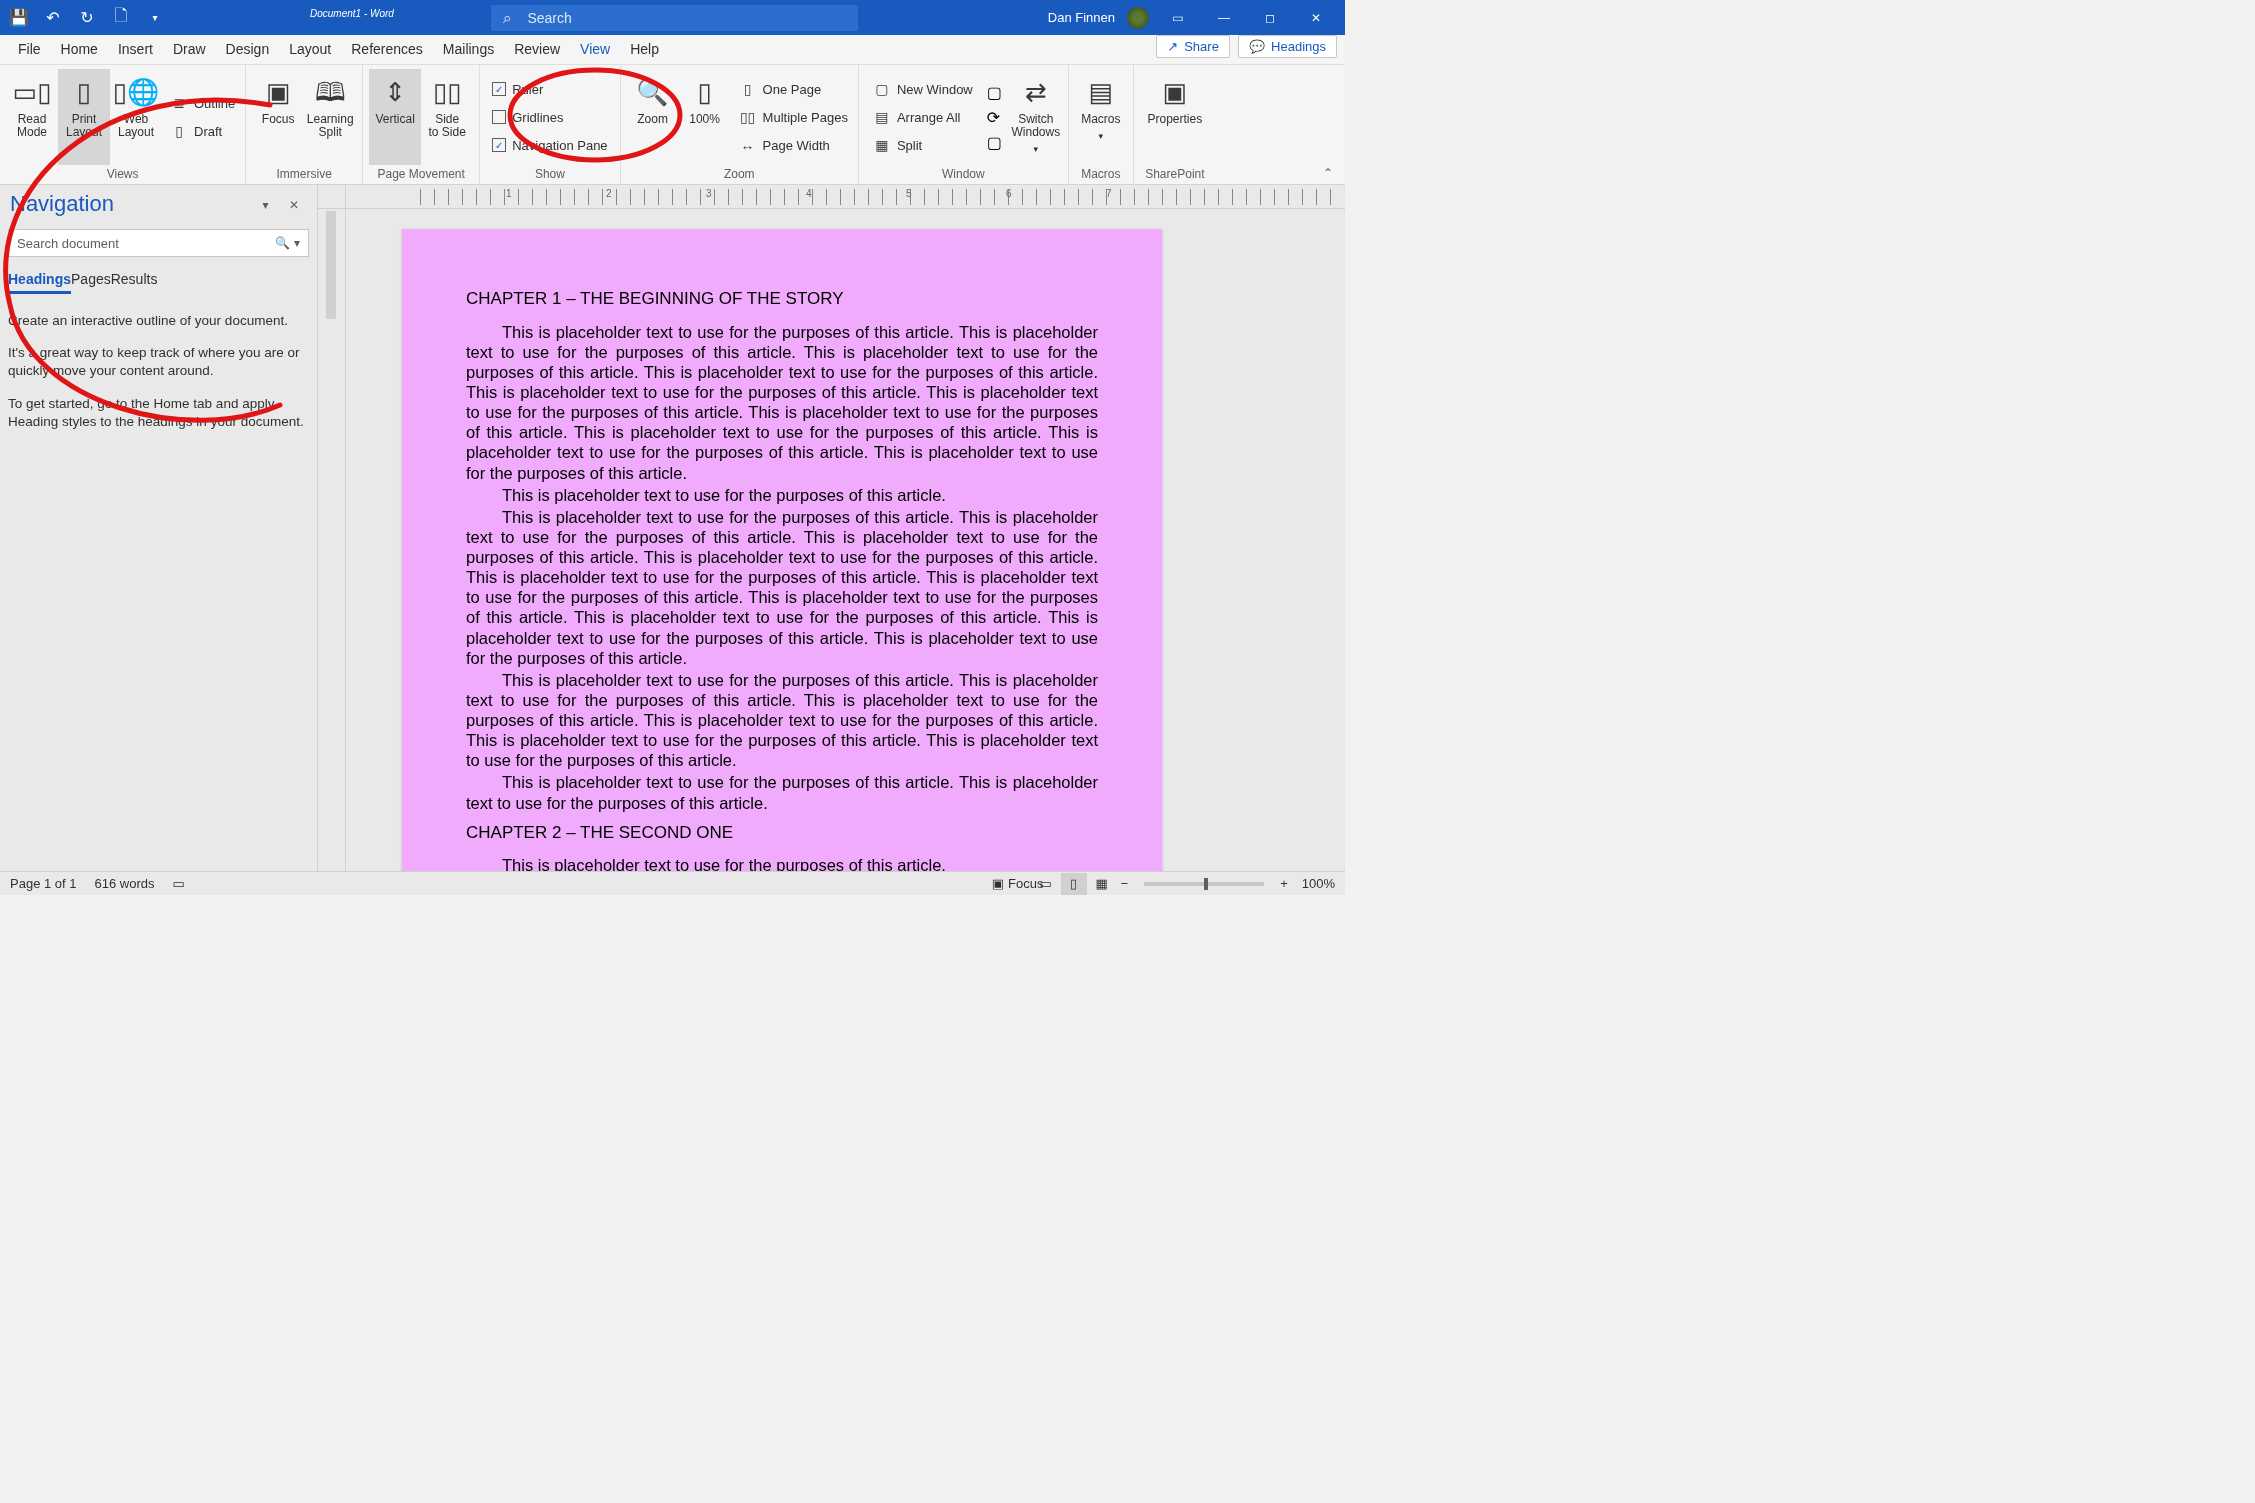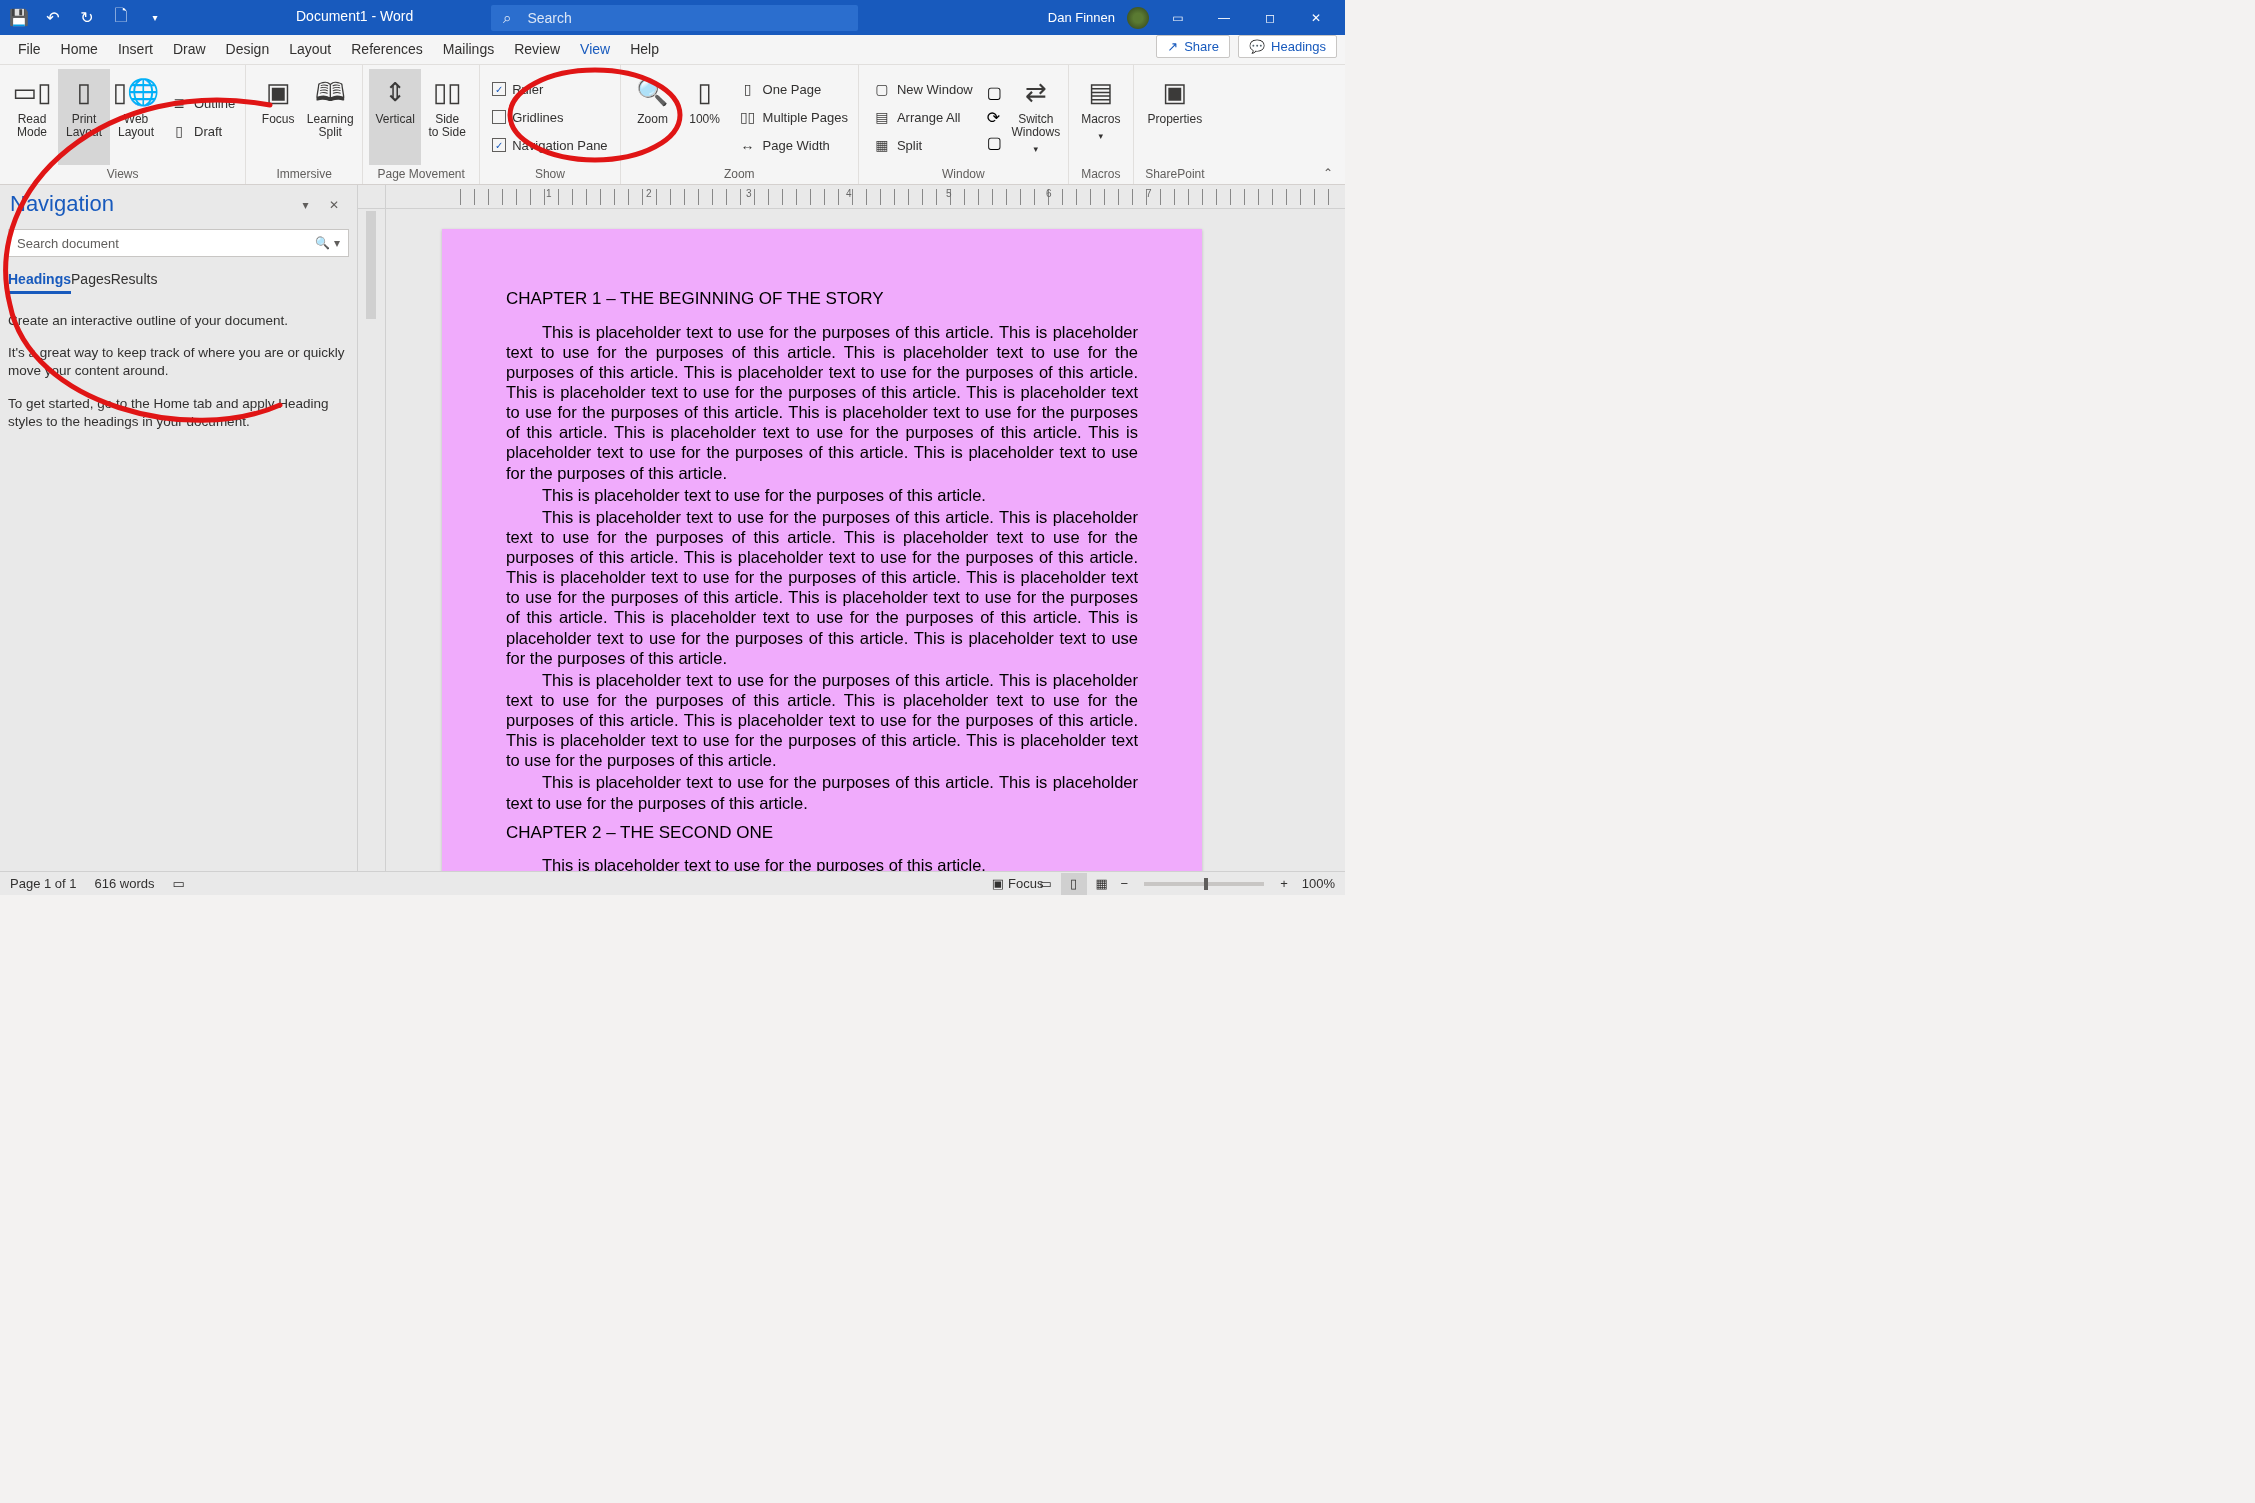--- a/index.html
+++ b/index.html
@@ -2,21 +2,21 @@
 <html><head>
 <meta charset="utf-8">
 <style>
 * { margin:0; padding:0; box-sizing:border-box; font-family:'Segoe UI',Tahoma,sans-serif; -webkit-font-smoothing:antialiased; }
 body { background:#f3f2f1; overflow:hidden; width:1345px; height:895px; position:relative; }
 
 
 .titlebar { background:#185abd; height:35px; display:flex; align-items:center; color:#fff; font-size:13px; }
 .qat { display:flex; align-items:center; padding-left:10px; gap:16px; }
 .qat .icon { width:18px; height:18px; display:flex; align-items:center; justify-content:center; font-size:16px; color:#fff; cursor:pointer; }
-.title-text { position:absolute; left:296px; top:8px; font-size:14px; }
+.title-text { position:absolute; left:310px; top:8px; font-size:10px;font-style:italic; }
 .title-search { position:absolute; left:491px; top:5px; width:367px; height:26px; background:#2b6ece; border-radius:2px; display:flex; align-items:center; padding:0 12px; color:#dbe6f6; font-size:14px; }
 .title-search .si { margin-right:16px; font-size:15px; }
 .title-right { position:absolute; right:0; top:0; height:35px; display:flex; align-items:center; gap:12px; padding-right:12px; }
 .avatar { width:22px; height:22px; border-radius:50%; background:radial-gradient(circle,#5a7a32 30%,#2e3e1a 100%); }
 .winbtn { width:34px; height:35px; display:flex; align-items:center; justify-content:center; font-size:12px; color:#fff; cursor:pointer; }
 
 
 .tabstrip { height:30px; background:#f5f5f5; display:flex; align-items:flex-start; padding:0 8px; font-size:14px; border-bottom:1px solid #e1dfdd; }
 .tab { padding:6px 10px 5px; color:#323130; cursor:pointer; }
 .tab.active { color:#185abd; border-bottom:3px solid #185abd; font-weight:500; padding-bottom:18px; }
@@ -32,21 +32,21 @@
 .bbtn .ic { font-size:26px; height:34px; display:flex; align-items:center; color:#3b3a39; }
 .bbtn.sel { background:#d6d6d6; }
 .chkrow { display:flex; align-items:center; gap:6px; font-size:13px; color:#323130; height:28px; padding:0 6px; cursor:pointer; }
 .chkbox { width:14px; height:14px; border:1px solid #605e5c; display:flex; align-items:center; justify-content:center; font-size:10px; color:#185abd; }
 .sline { display:flex; align-items:center; gap:6px; font-size:13px; color:#323130; height:28px; cursor:pointer; padding:0 4px; }
 .sline .sic { font-size:14px; width:18px; text-align:center; color:#3b3a39; }
 .collapse { position:absolute; right:6px; bottom:2px; font-size:12px; color:#605e5c; cursor:pointer; padding:2px 6px; }
 
 
 .main { display:flex; height:686px; }
-.navpane { width:358px; background:#e9e9e9; border-right:1px solid #d0d0d0; padding:0 8px; position:relative; }
+.navpane { width:318px; background:#e9e9e9; border-right:1px solid #d0d0d0; padding:0 8px; position:relative; }
 .nav-hdr { display:flex; align-items:center; justify-content:space-between; padding:6px 2px 8px; }
 .nav-title { font-size:22px; color:#185abd; }
 .nav-hbtn { font-size:12px; color:#605e5c; padding:4px 8px; cursor:pointer; }
 .nav-search { margin-top:4px; height:28px; border:1px solid #c8c6c4; background:#fff; display:flex; align-items:center; padding:0 8px; font-size:13px; color:#605e5c; }
 .nav-search span.ph { flex:1; }
 .nav-tabs { display:flex; margin-top:14px; font-size:14px; }
 .nav-tab { padding-bottom:4px; color:#323130; cursor:pointer; }
 .nav-tab.active { color:#185abd; font-weight:600; border-bottom:3px solid #185abd; }
 .nav-help { font-size:13.5px; color:#323130; margin-top:18px; line-height:1.35; }
 .nav-help p { margin-bottom:14px; }

